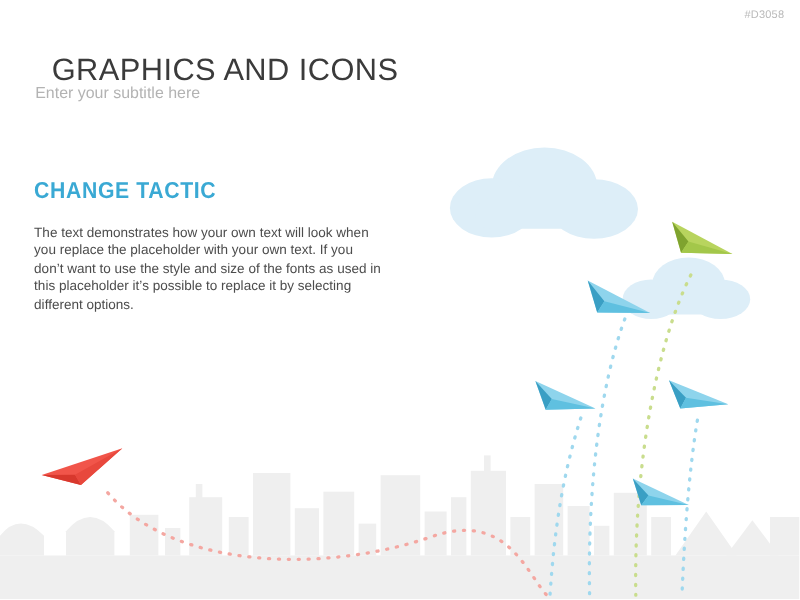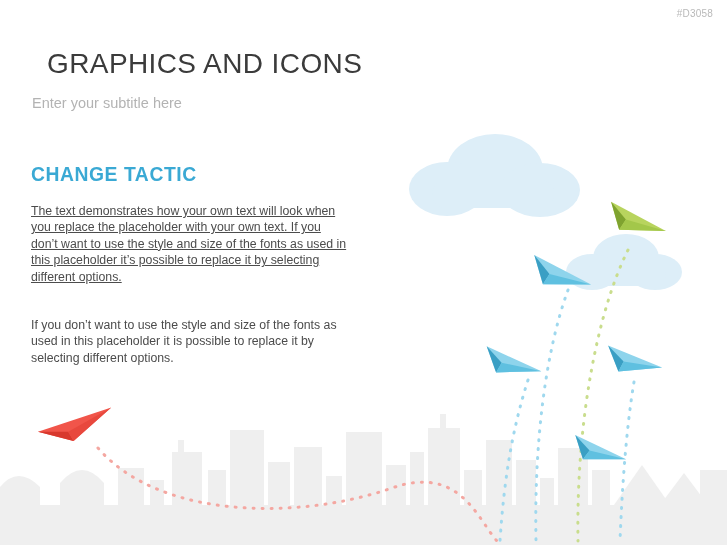--- a/index.html
+++ b/index.html
@@ -38,21 +38,21 @@
     top: 32px;
     font-size: 28px;
     font-weight: normal;
     color: #3b3b3b;
     letter-spacing: 0.4px;
     margin: 16px;
   }
   .slide-subtitle {
     position: absolute;
     left: 32px;
-    top: 95px;
+    top: 77px;
     font-size: 14.5px;
     color: #b3b3b3;
     margin: 0;
   }
 
   
   .section-heading {
     position: absolute;
     left: 31px;
     top: 162px;
@@ -67,21 +67,21 @@
   }
   .para {
     position: absolute;
     left: 31px;
     width: 318px;
     font-size: 12.3px;
     line-height: 16.4px;
     color: #4c4c4c;
     margin: 0;
   }
-  .para-1 { top: 203px; text-decoration: underline; }
+  .para-1 { top: 203px; }
   .para-2 { top: 317px; }
 
   
   .watermark {
     position: absolute;
     left: 130px;
     top: 258px;
     font-size: 29px;
     letter-spacing: 1px;
     color: #f0f0f0;
@@ -196,15 +196,14 @@
     <g transform="translate(622,190) rotate(43)">
       <path d="M0 16 L60 0 L25 31 Z" fill="#b8d45e"></path>
       <path d="M0 16 L25 31 L23 19 Z" fill="#7fa32f"></path>
       <path d="M60 0 L25 31 L23 19 Z" fill="#a3c74a"></path>
     </g>
   </svg>
 
 
   <h2 class="section-heading">CHANGE TACTIC</h2>
   <p class="para para-1">The text demonstrates how your own text will look when you replace the placeholder with your own text. If you don’t want to use the style and size of the fonts as used in this placeholder it’s possible to replace it by selecting different options.</p>
-  <p class="para para-2">If you don’t want to use the style and size of the fonts as used in this placeholder it is possible to replace it by selecting different options.</p>
 
 </div>
 
 </body></html>

